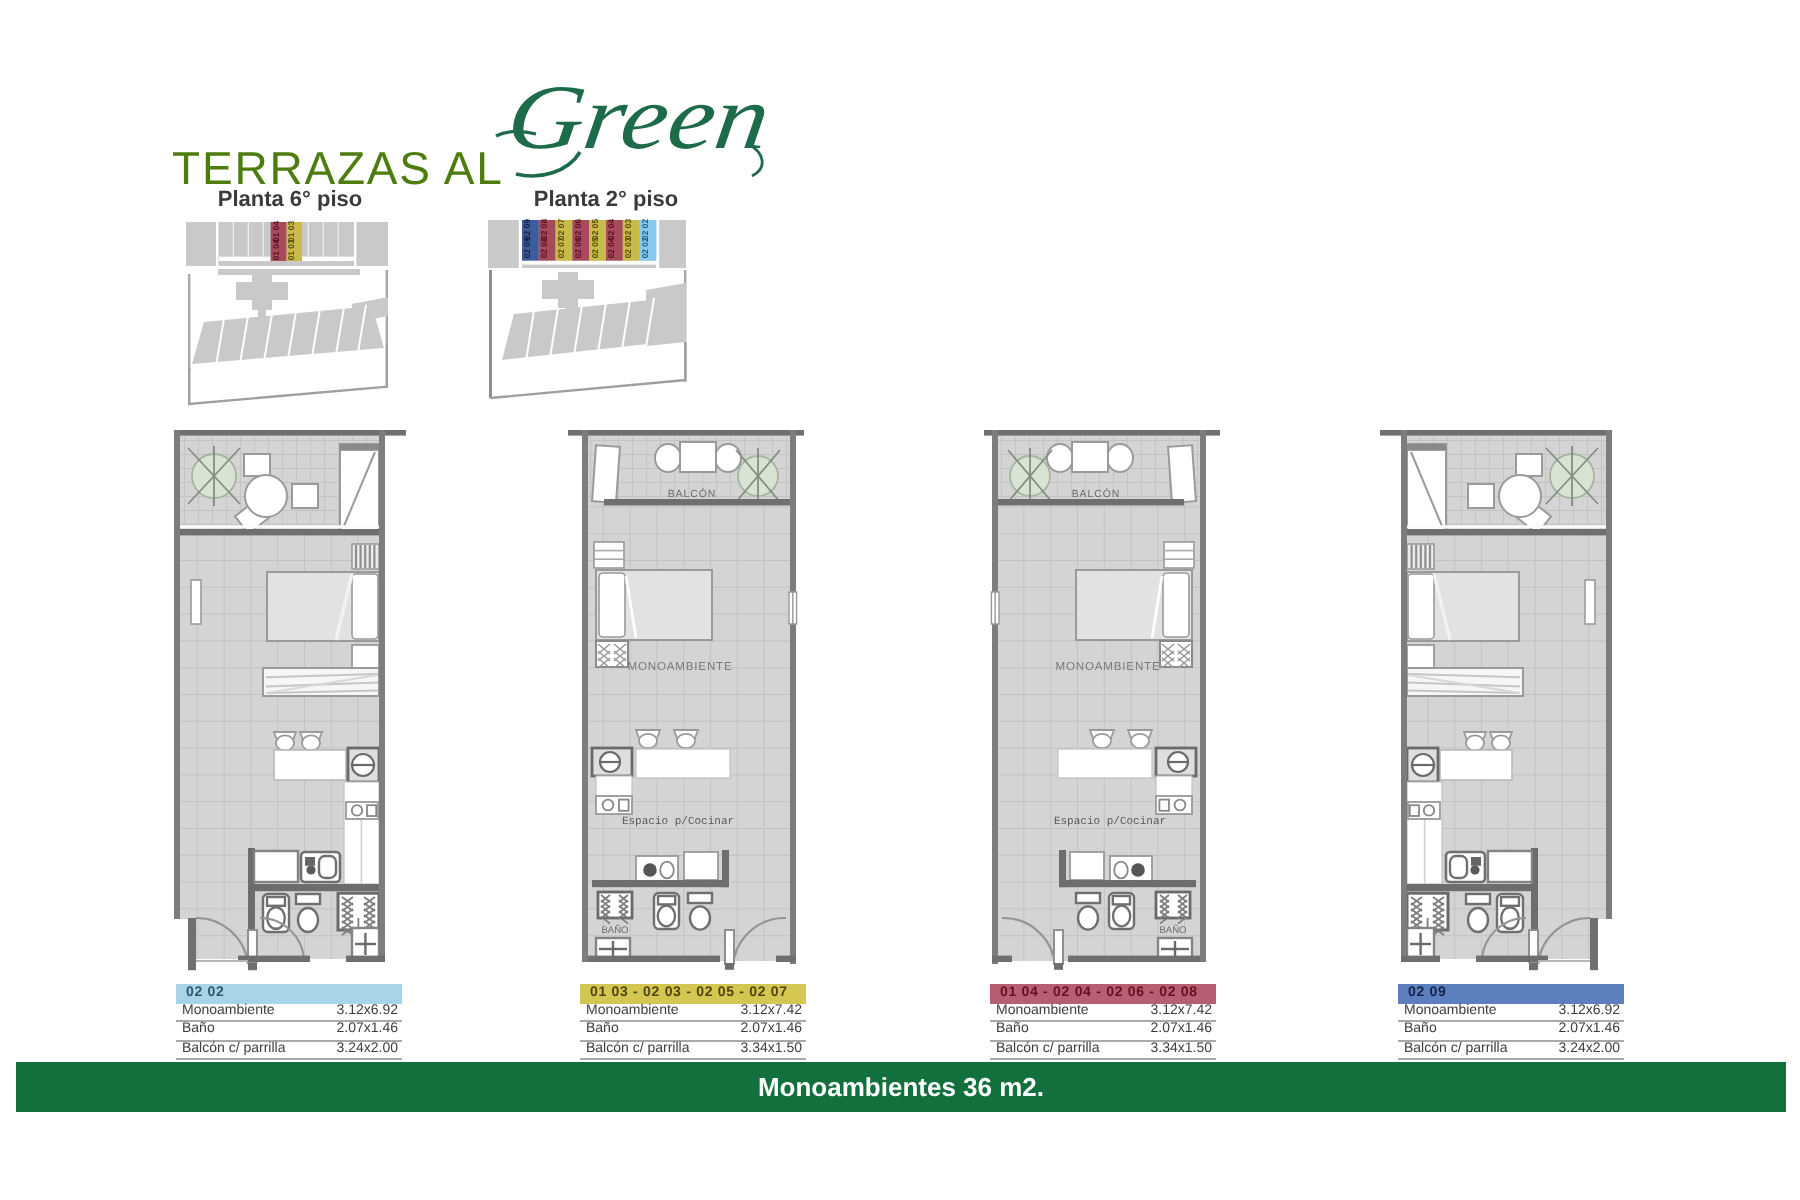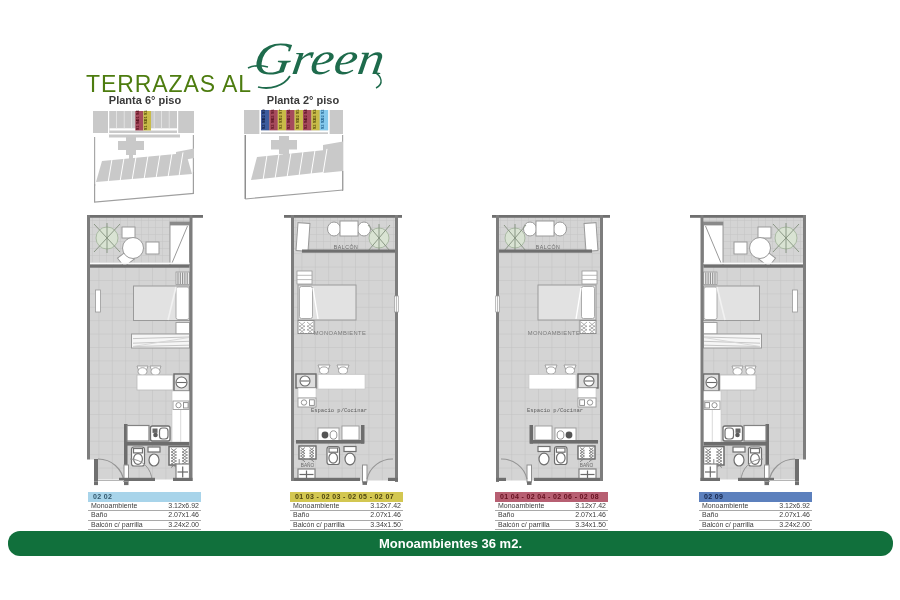--- a/index.html
+++ b/index.html
@@ -877,13 +877,13 @@
       <span>2.07x1.46</span>
     </div>
 
   <div class="row">
       <span>Balcón c/ parrilla</span>
       <span>3.24x2.00</span>
     </div>
 </div>
 
 <div class="abs" style="left:8px;top:531px;width:885px;height:25px;background:#11703c;color:#fff;
-     font-size:13px;font-weight:bold;text-align:center;line-height:25px;border-radius:12px;">Monoambientes 36 m2.</div>
+     font-size:13px;font-weight:bold;text-align:center;line-height:25px;">Monoambientes 36 m2.</div>
 
 </body></html>

